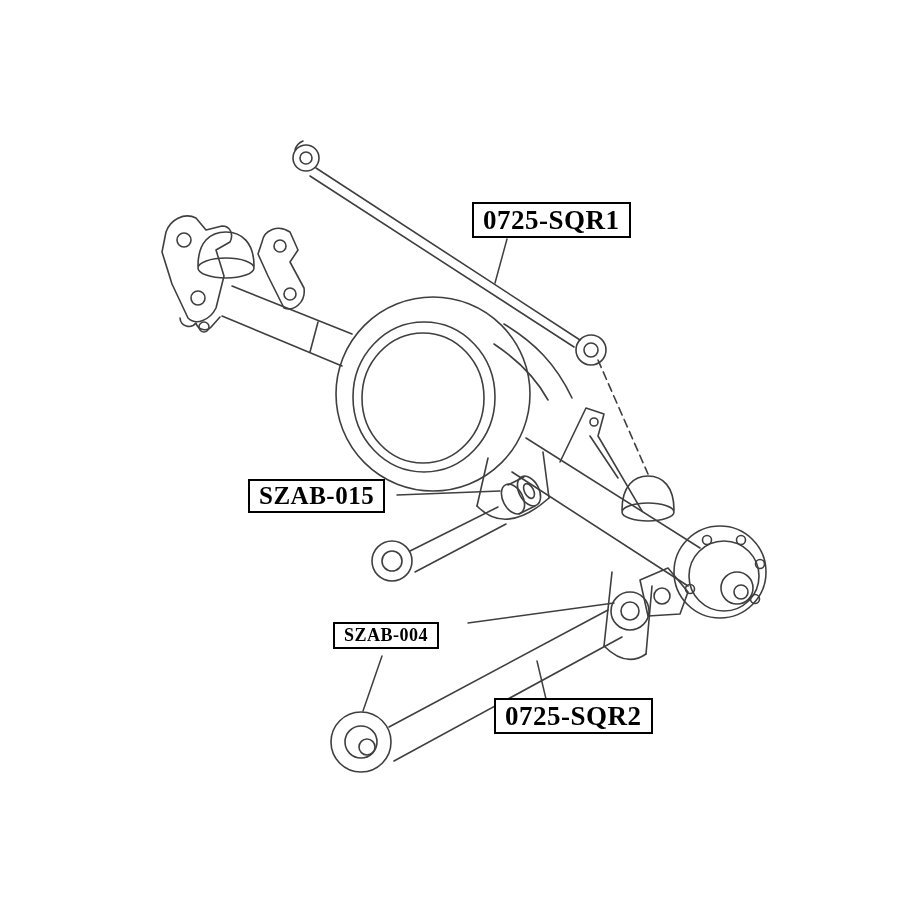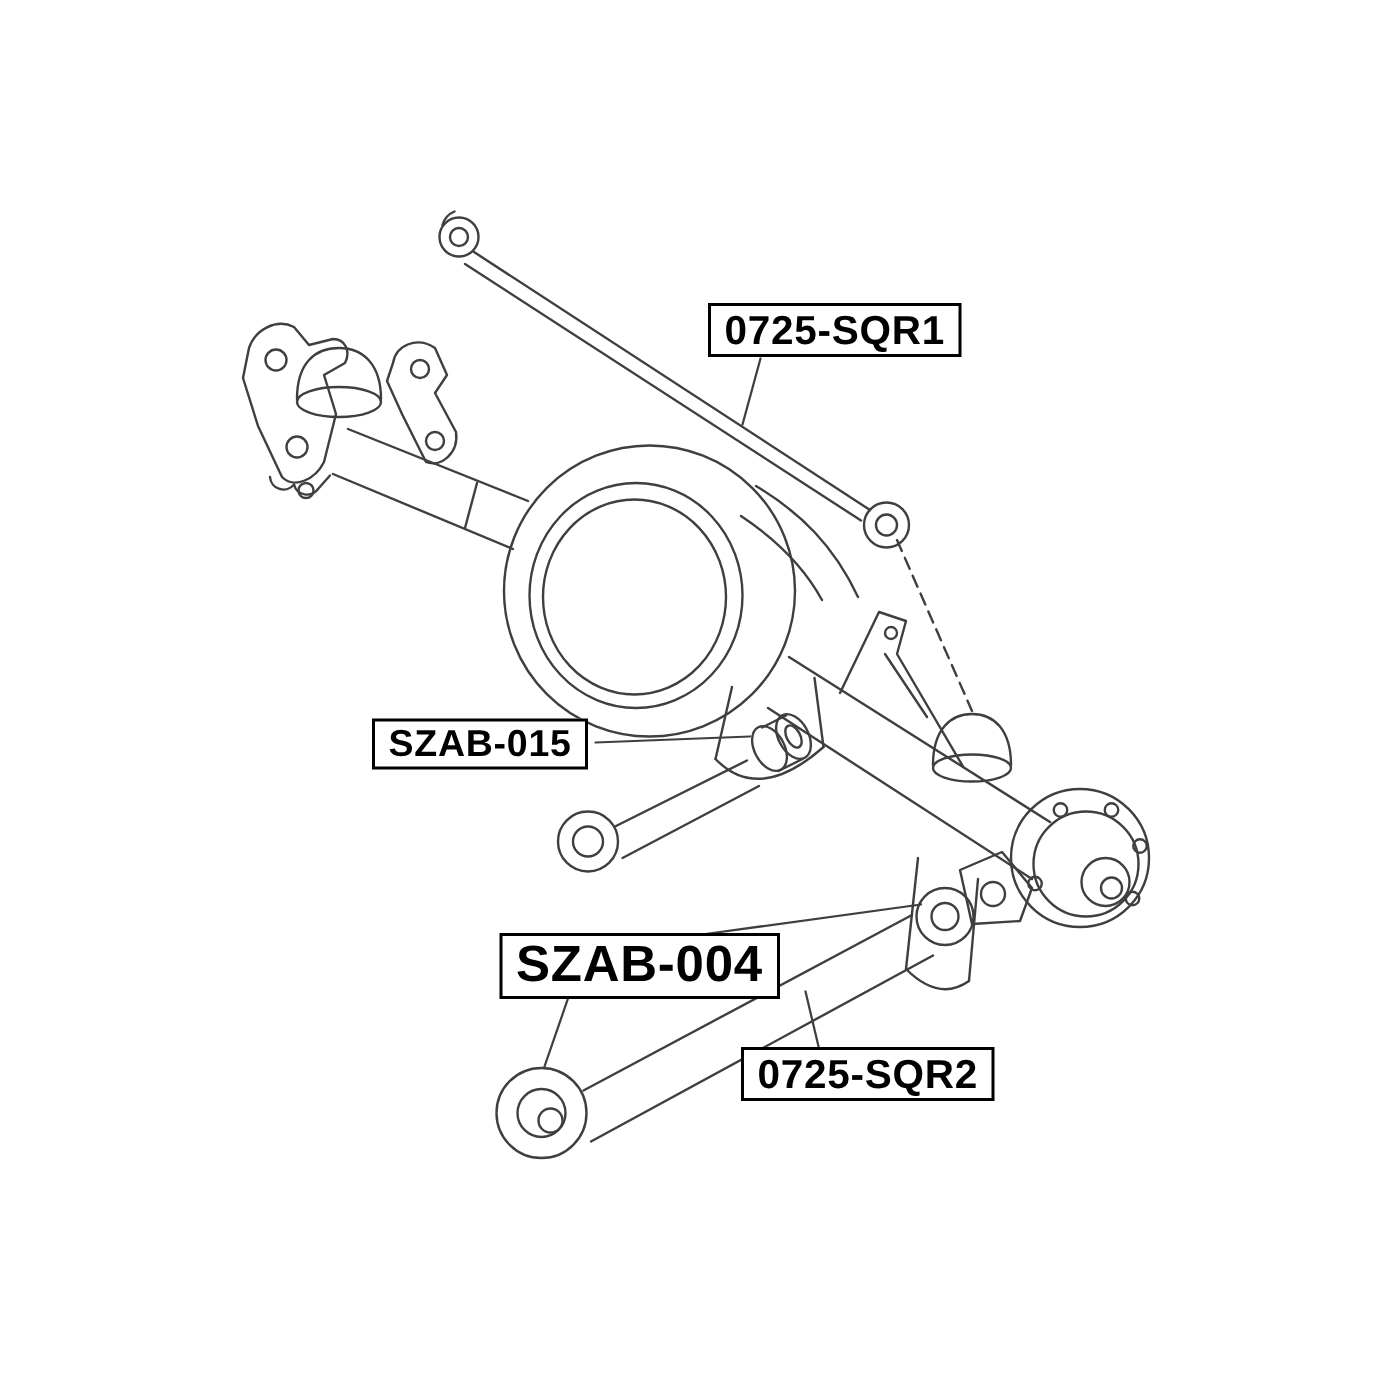--- a/index.html
+++ b/index.html
@@ -28,20 +28,21 @@
     position:absolute;
     border:2px solid var(--label-border);
     background:var(--label-bg);
     color:var(--label-text);
     font-weight:bold;
     font-size:27px;
     line-height:1.05;
     padding:2px 9px;
     letter-spacing:0.5px;
     white-space:nowrap;
+    font-family:Liberation Serif, serif;
   }
 </style>
 </head>
 <body>
 
 <div class="stage">
 
   <svg width="915" height="915" viewBox="0 0 915 915">
     <g stroke="currentColor" fill="none" stroke-width="1.6" stroke-linecap="round" stroke-linejoin="round">
 
@@ -185,17 +186,17 @@
         <line x1="546" y1="699" x2="537" y2="661"></line>
       </g>
 
     </g>
   </svg>
 
   <div class="part-label" style="left:472px;top:202px;">0725-SQR1</div>
 
   <div class="part-label" style="left:248px;top:479px;font-size:25px;">SZAB-015</div>
 
-  <div class="part-label" style="left:333px;top:622px;font-size:34px;">SZAB-004</div>
+  <div class="part-label" style="left:333px;top:622px;font-size:18px;">SZAB-004</div>
 
   <div class="part-label" style="left:494px;top:698px;">0725-SQR2</div>
 
 </div>
 
 </body></html>

